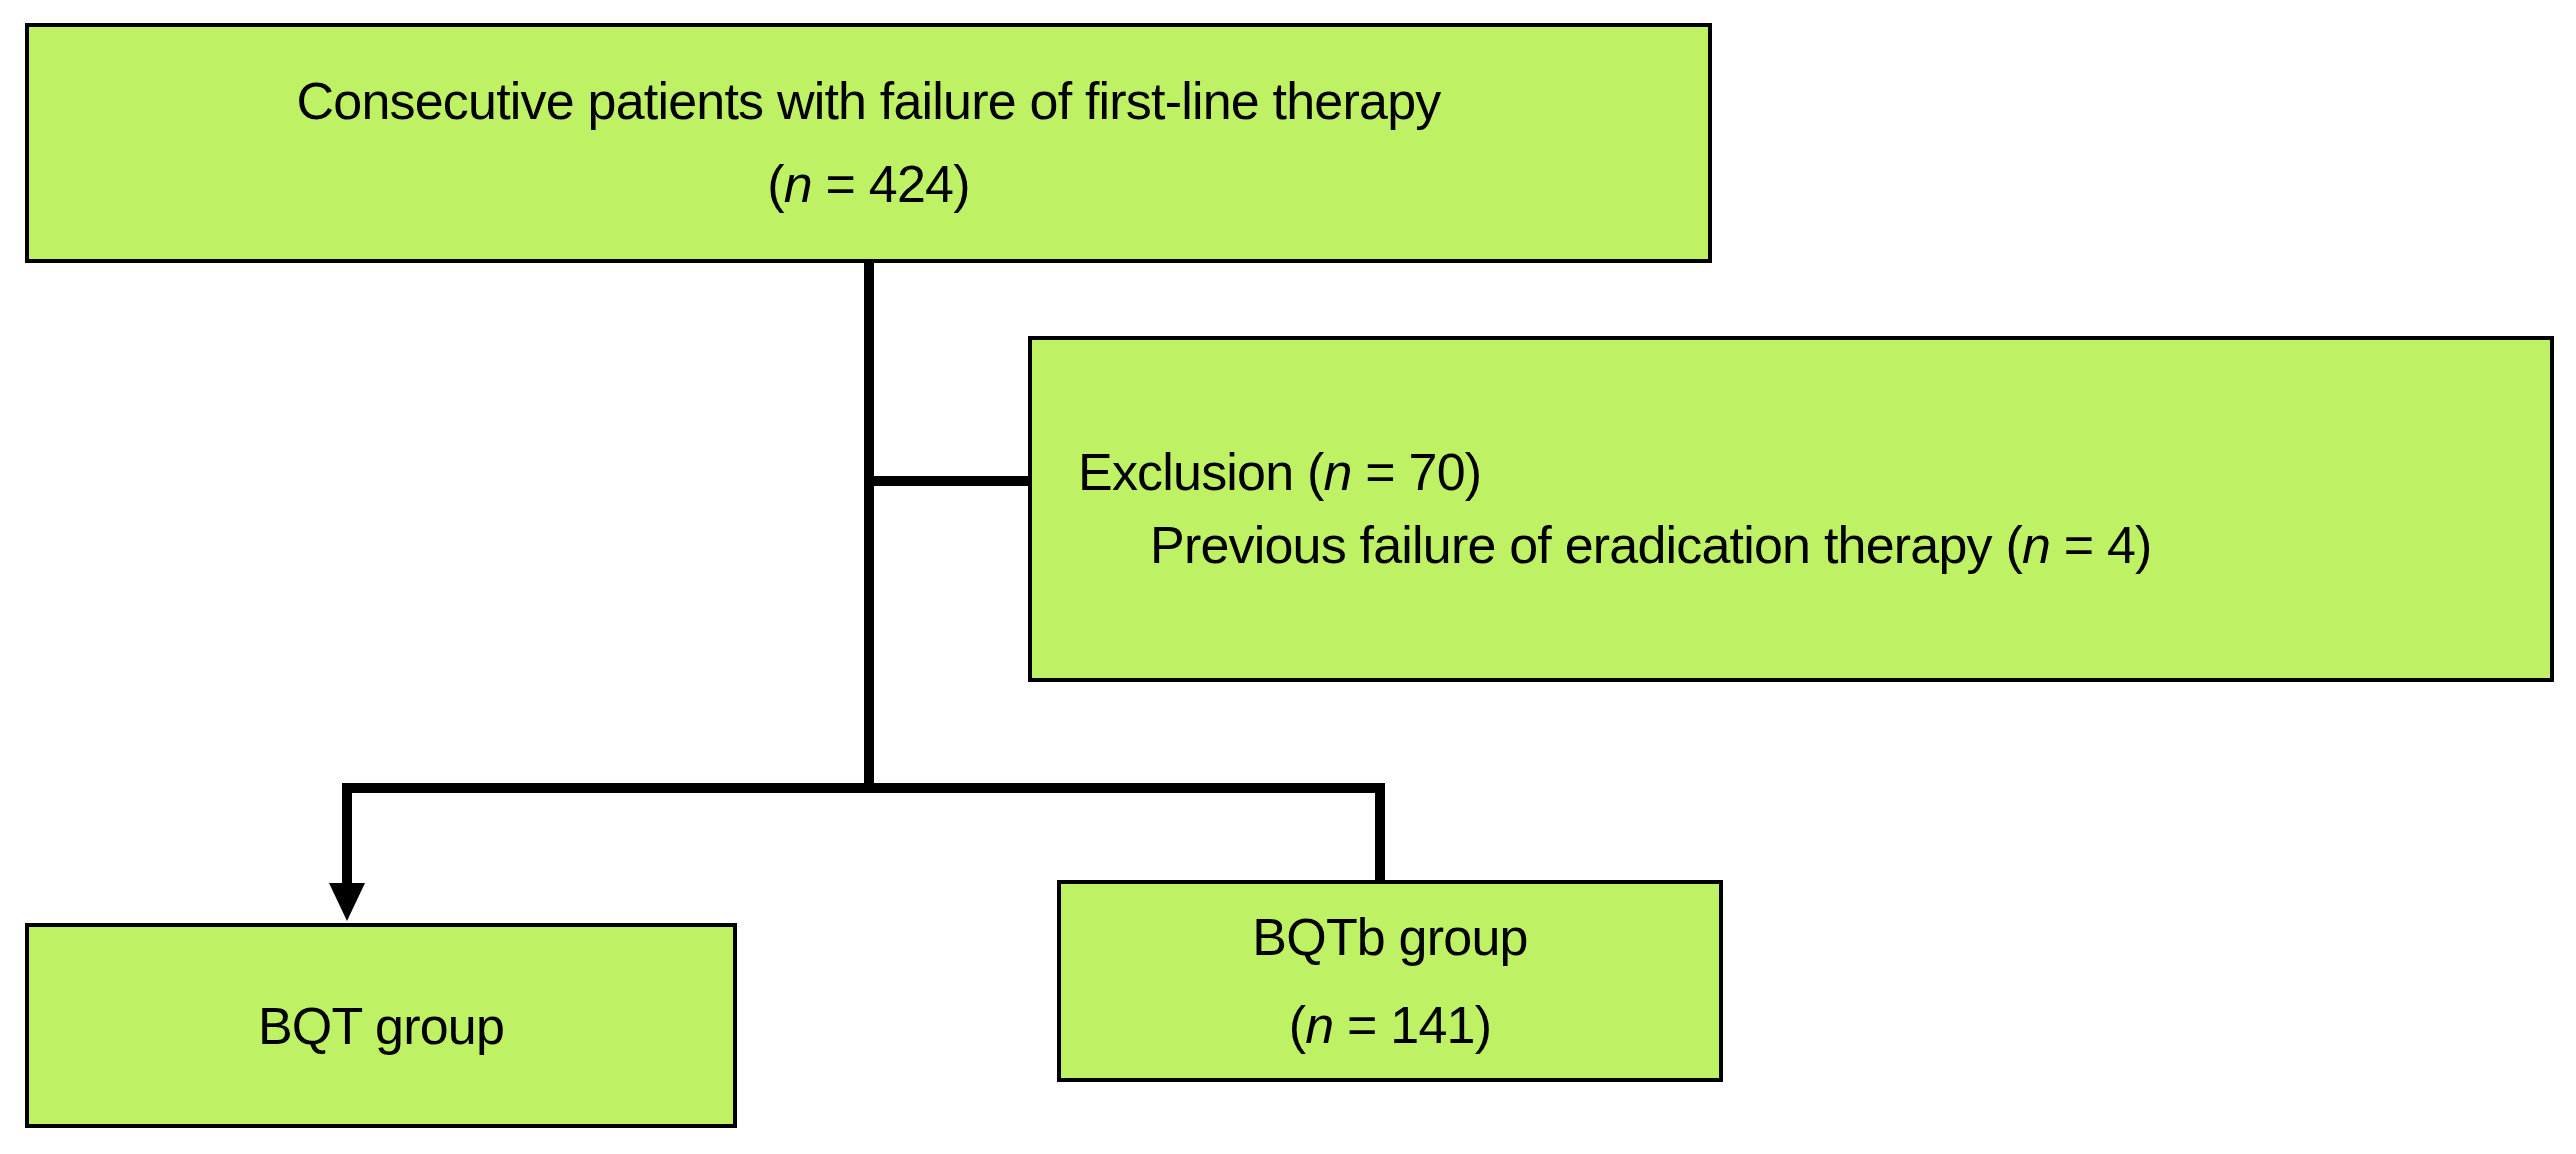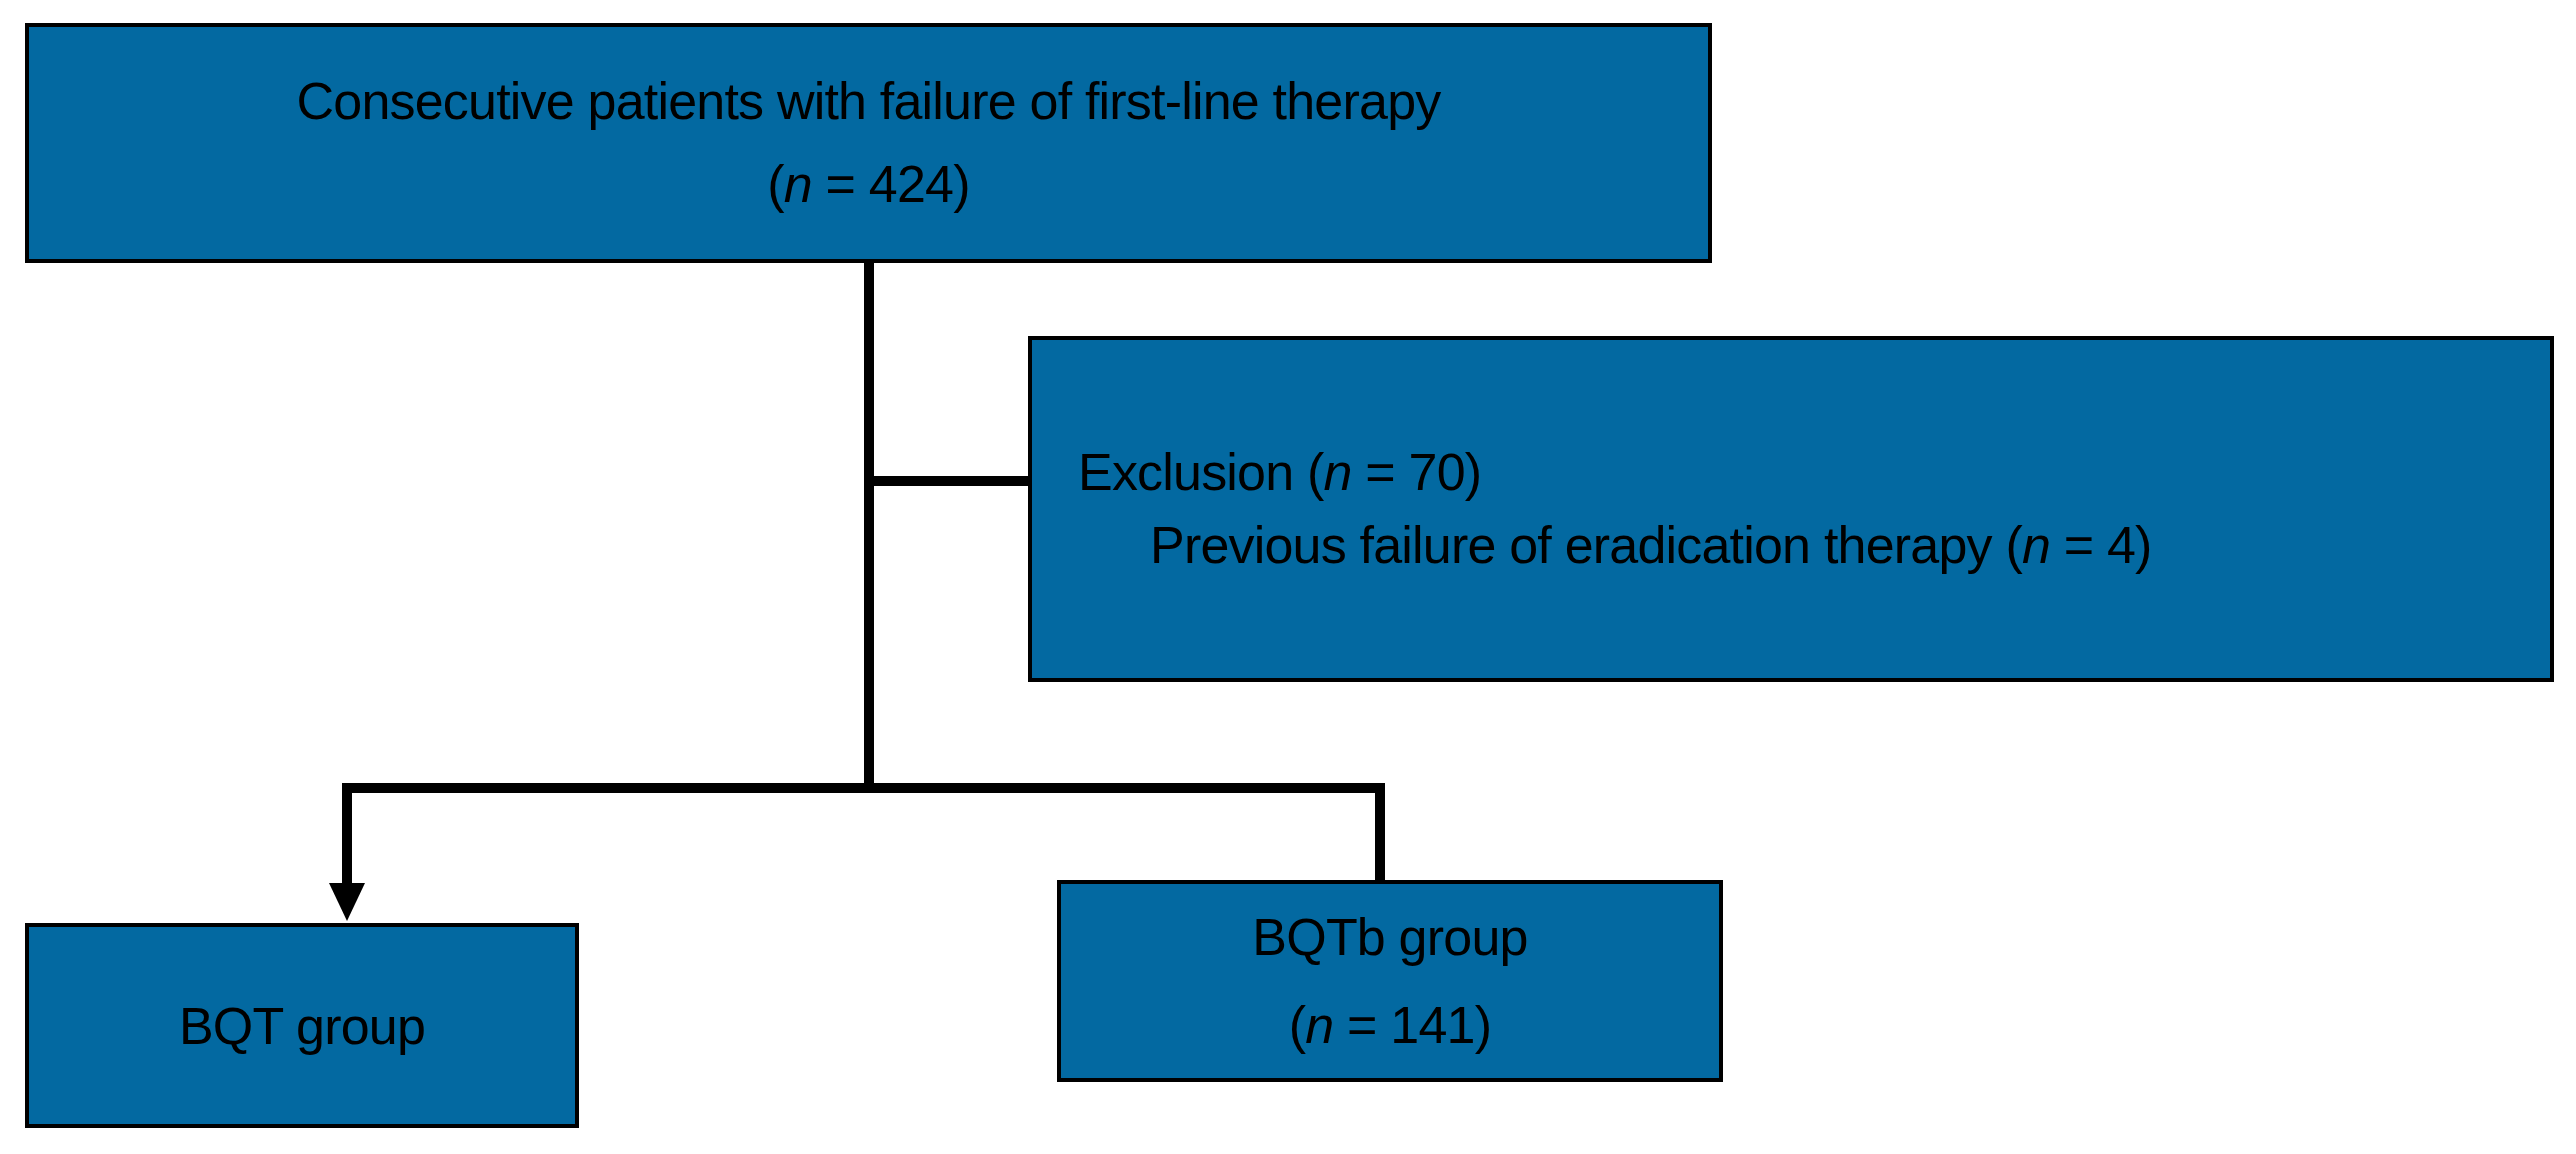--- a/index.html
+++ b/index.html
@@ -12,21 +12,21 @@
     width: 2576px;
     height: 1154px;
     background: #ffffff;
     font-family: "Liberation Sans", sans-serif;
     color: #000000;
   }
   .node {
     position: absolute;
     box-sizing: border-box;
     border: 4.2px solid #000000;
-    background: #0369a1;
+    background: #bef264;
     display: flex;
     flex-direction: column;
     justify-content: center;
     font-size: 52px;
     letter-spacing: -0.8px;
     line-height: 83px;
   }
   .node.centered {
     align-items: center;
     text-align: center;
@@ -39,21 +39,21 @@
     align-items: flex-start;
     text-align: left;
     padding-left: 46px;
     line-height: 73px;
   }
   .exclusion-item {
     padding-left: 72px;
     white-space: nowrap;
   }
   #bqt-box {
-    left: 25px; top: 923px; width: 554px; height: 205px;
+    left: 25px; top: 923px; width: 712px; height: 205px;
     line-height: 88px;
   }
   #bqtb-box {
     left: 1048px; top: 880px; width: 666px; height: 202px;
     line-height: 88px;
     margin-left: 9px;
   }
   .connector {
     position: absolute;
     background: #000000;

